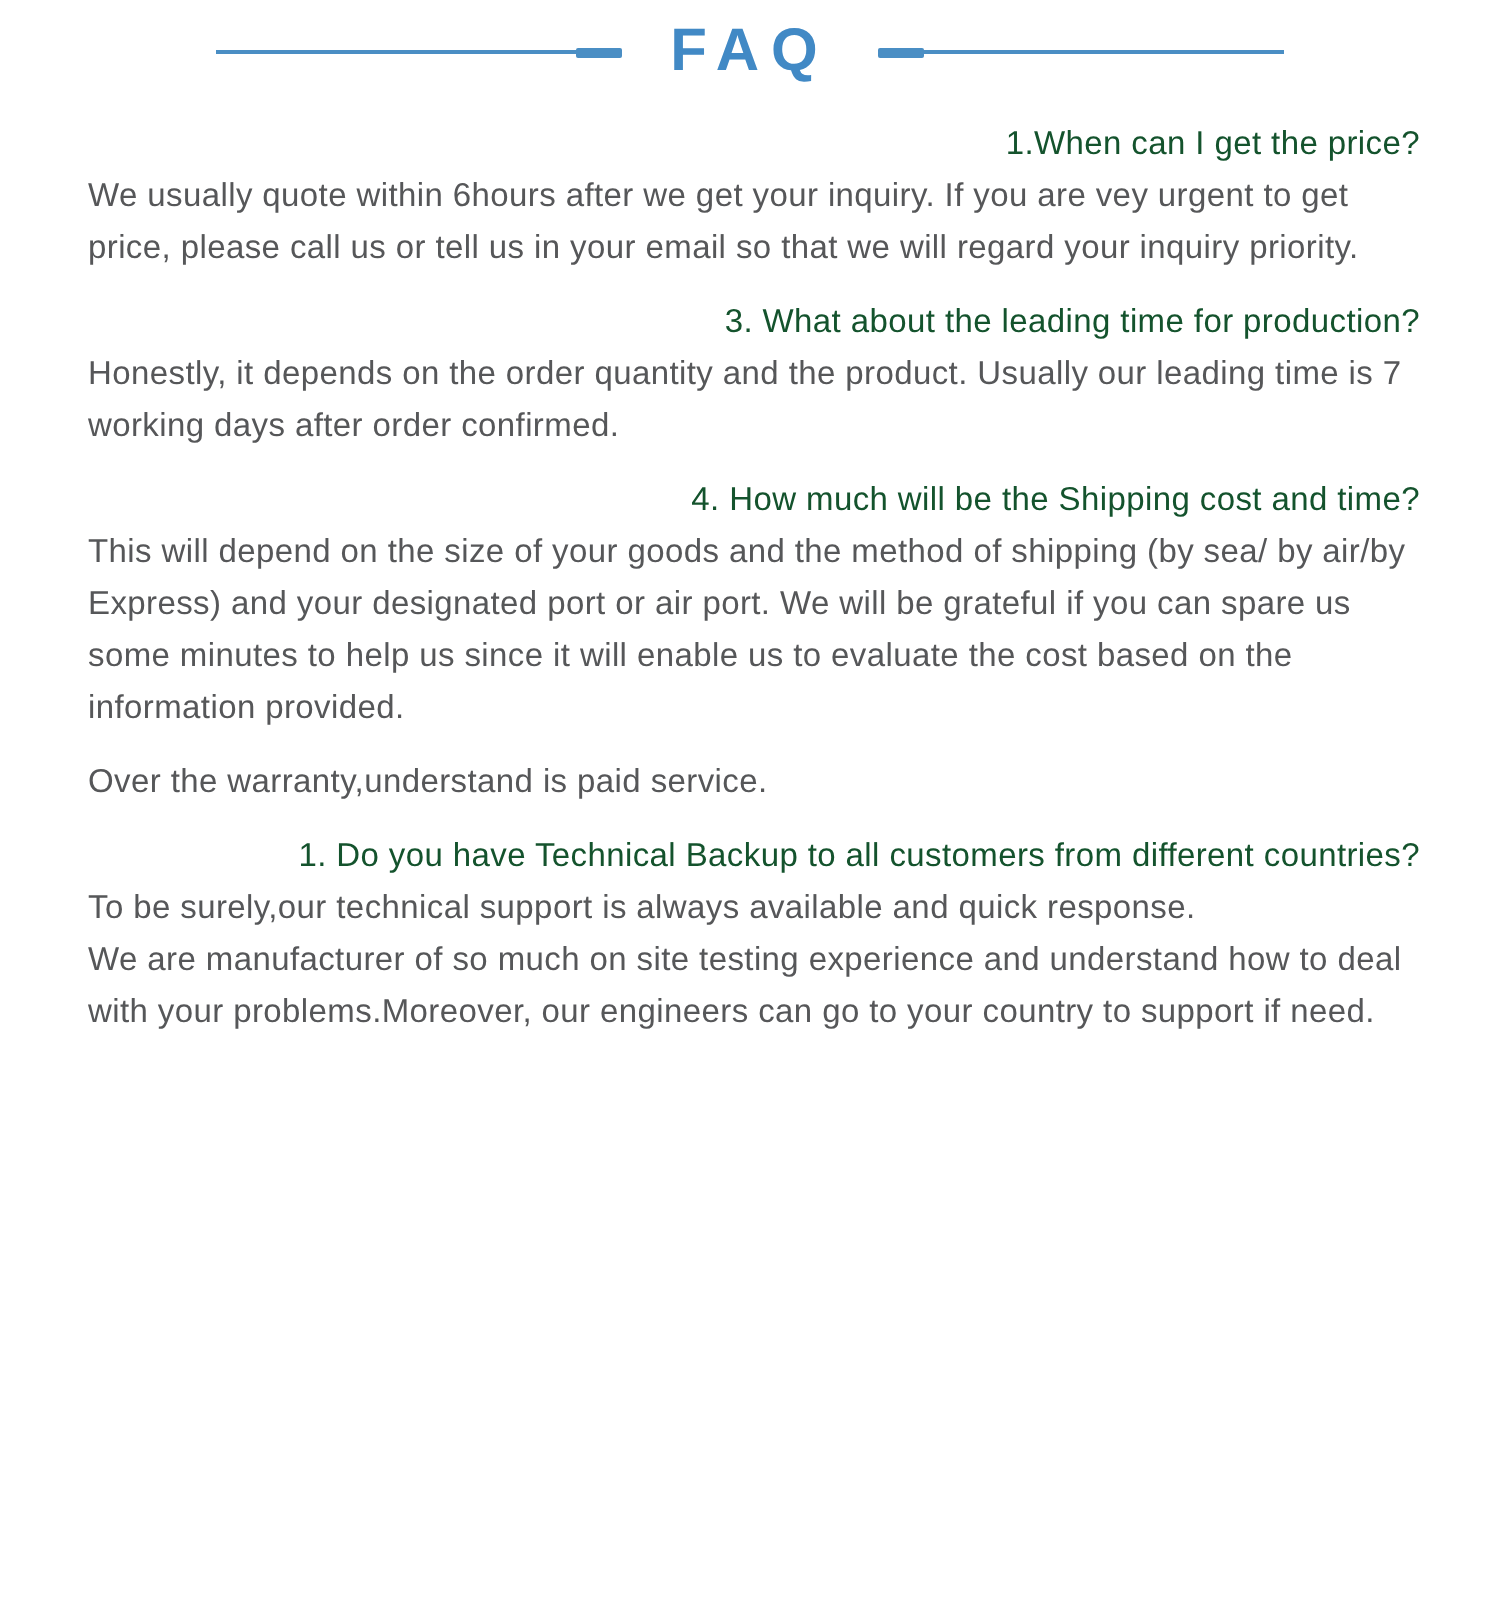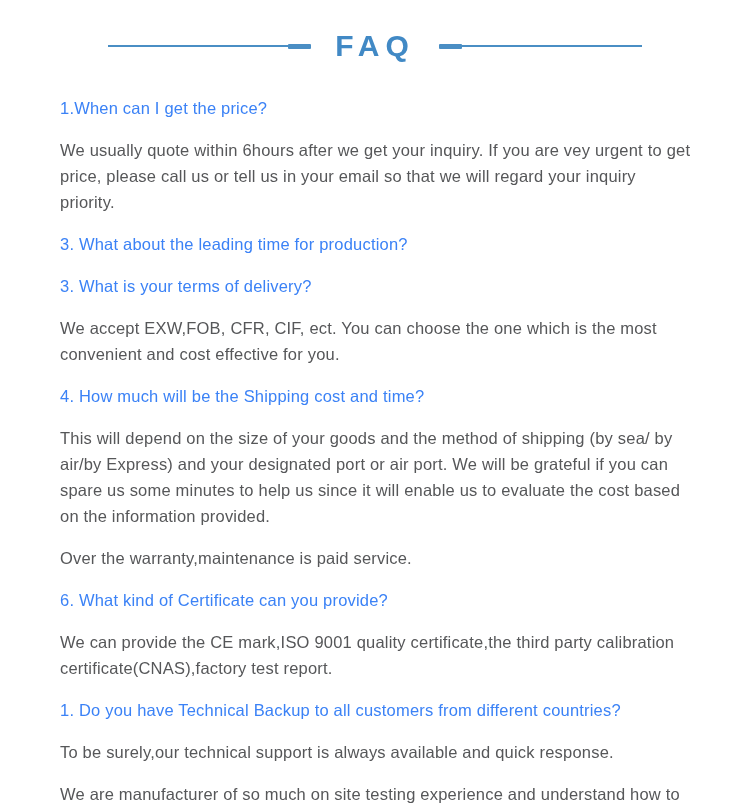--- a/index.html
+++ b/index.html
@@ -15,21 +15,21 @@
     width: 750px;
     height: 804px;
     background: #ffffff;
     box-sizing: border-box;
   }
   
   .faq-header {
     display: flex;
     align-items: center;
     justify-content: center;
-    padding-top: 25px;
+    padding-top: 5px;
     height: 42px;
   }
   .rule {
     background: #4a8ec4;
     display: inline-block;
   }
   .rule.thin {
     width: 180px;
     height: 2px;
   }
@@ -47,29 +47,30 @@
     line-height: 1;
   }
   
   .faq-list {
     padding: 12px 40px 0 44px;
   }
   .faq-item {
     margin: 0 0 11px 0;
   }
   .question {
-    margin: 16px;
+    margin: 0;
     font-size: 16.5px;
     font-weight: normal;
-    color: #3b82f6;
+    color: #14532d;
     line-height: 26px;
     letter-spacing: 0.2px;
+    text-align: right;
   }
   .answer {
-    margin: 16px;
+    margin: 0;
     max-width: 666px;
     font-size: 16.5px;
     color: #565759;
     line-height: 26px;
     letter-spacing: 0.2px;
   }
 </style>
 </head>
 <body>
 
@@ -85,40 +86,33 @@
 
   <main class="faq-list">
 
     <section class="faq-item">
       <h2 class="question">1.When can I get the price?</h2>
       <p class="answer">We usually quote within 6hours after we get your inquiry. If you are vey urgent to get price, please call us or tell us in your email so that we will regard your inquiry priority.</p>
     </section>
 
     <section class="faq-item">
       <h2 class="question">3. What about the leading time for production?</h2>
+      <p class="answer">Honestly, it depends on the order quantity and the product. Usually our leading time is 7 working days after order confirmed.</p>
     </section>
 
-    <section class="faq-item">
-      <h2 class="question">3. What is your terms of delivery?</h2>
-      <p class="answer">We accept EXW,FOB, CFR, CIF, ect. You can choose the one which is the most convenient and cost effective for you.</p>
-    </section>
 
     <section class="faq-item">
       <h2 class="question">4. How much will be the Shipping cost and time?</h2>
       <p class="answer">This will depend on the size of your goods and the method of shipping (by sea/ by air/by Express) and your designated port or air port. We will be grateful if you can spare us some minutes to help us since it will enable us to evaluate the cost based on the information provided.</p>
     </section>
 
     <section class="faq-item">
-      <p class="answer">Over the warranty,maintenance is paid service.</p>
+      <p class="answer">Over the warranty,understand is paid service.</p>
     </section>
 
-    <section class="faq-item">
-      <h2 class="question">6. What kind of Certificate can you provide?</h2>
-      <p class="answer">We can provide the CE mark,ISO 9001 quality certificate,the third party calibration certificate(CNAS),factory test report.</p>
-    </section>
 
     <section class="faq-item">
       <h2 class="question">1. Do you have Technical Backup to all customers from different countries?</h2>
       <p class="answer">To be surely,our technical support is always available and quick response.</p>
       <p class="answer">We are manufacturer of so much on site testing experience and understand how to deal with your problems.Moreover, our engineers can go to your country to support if need.</p>
     </section>
 
   </main>
 
 </div>

